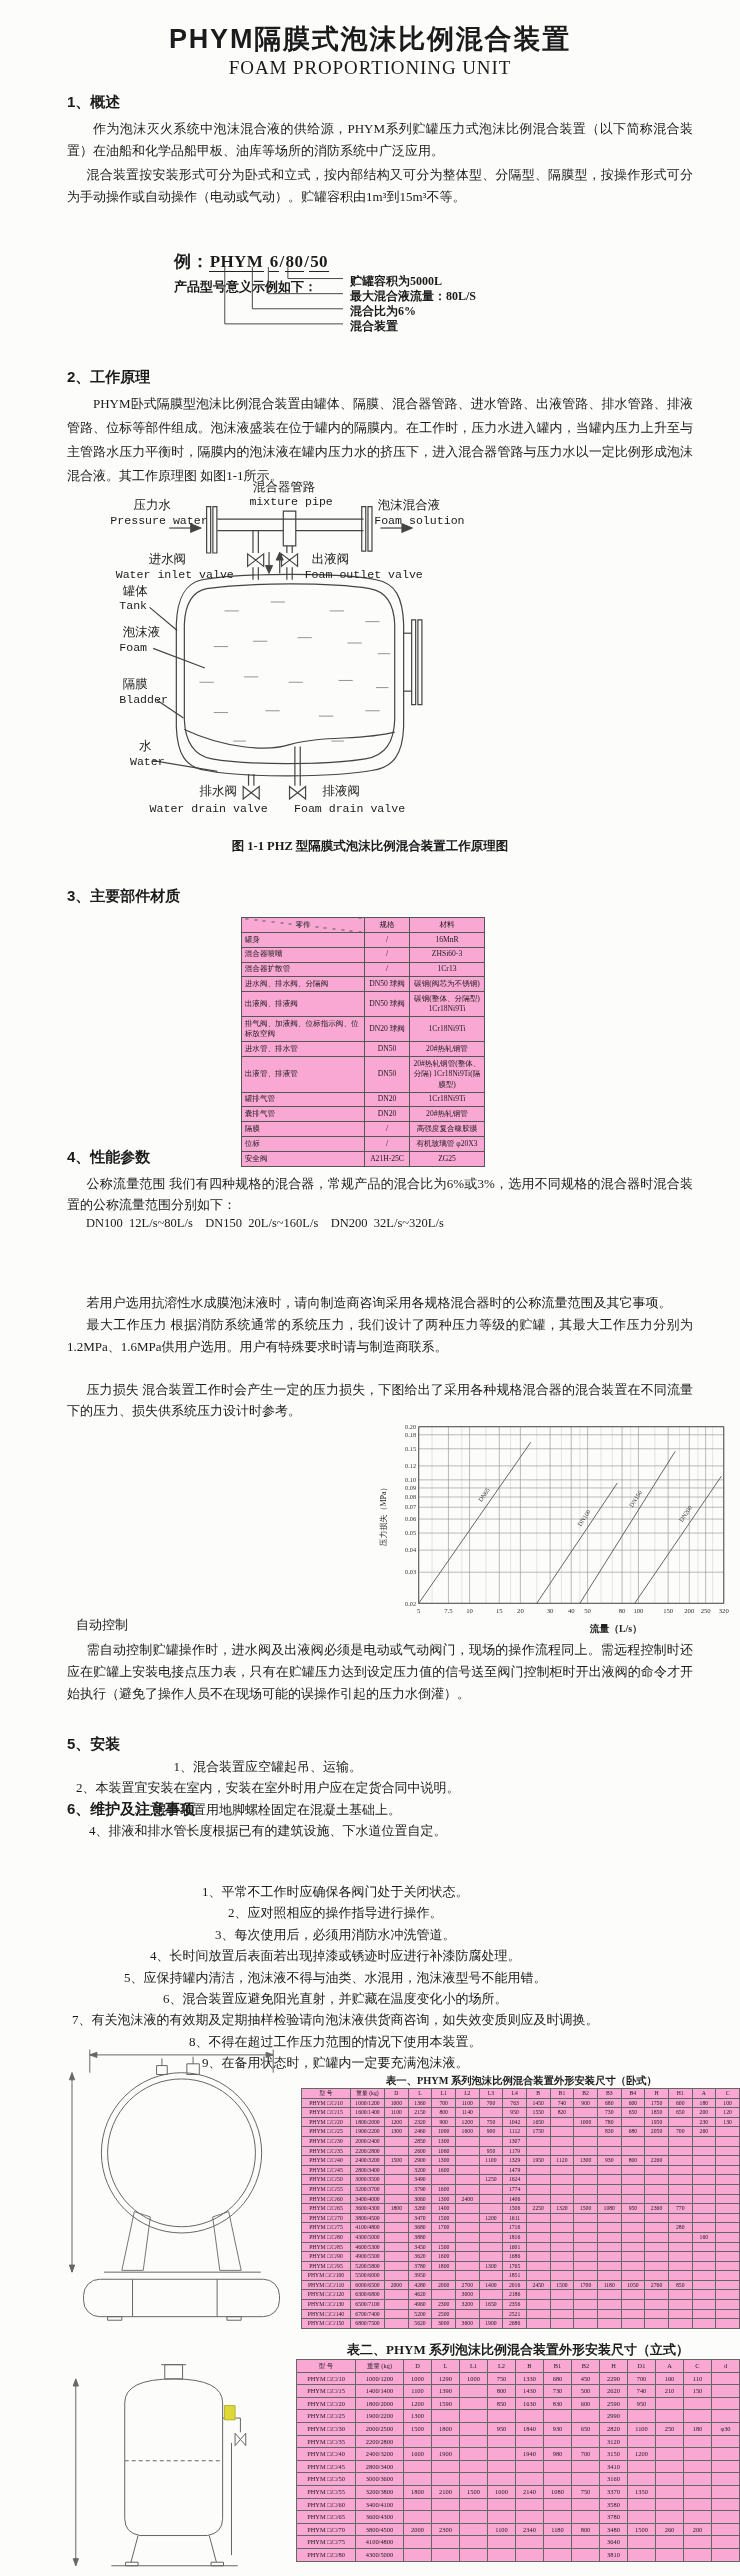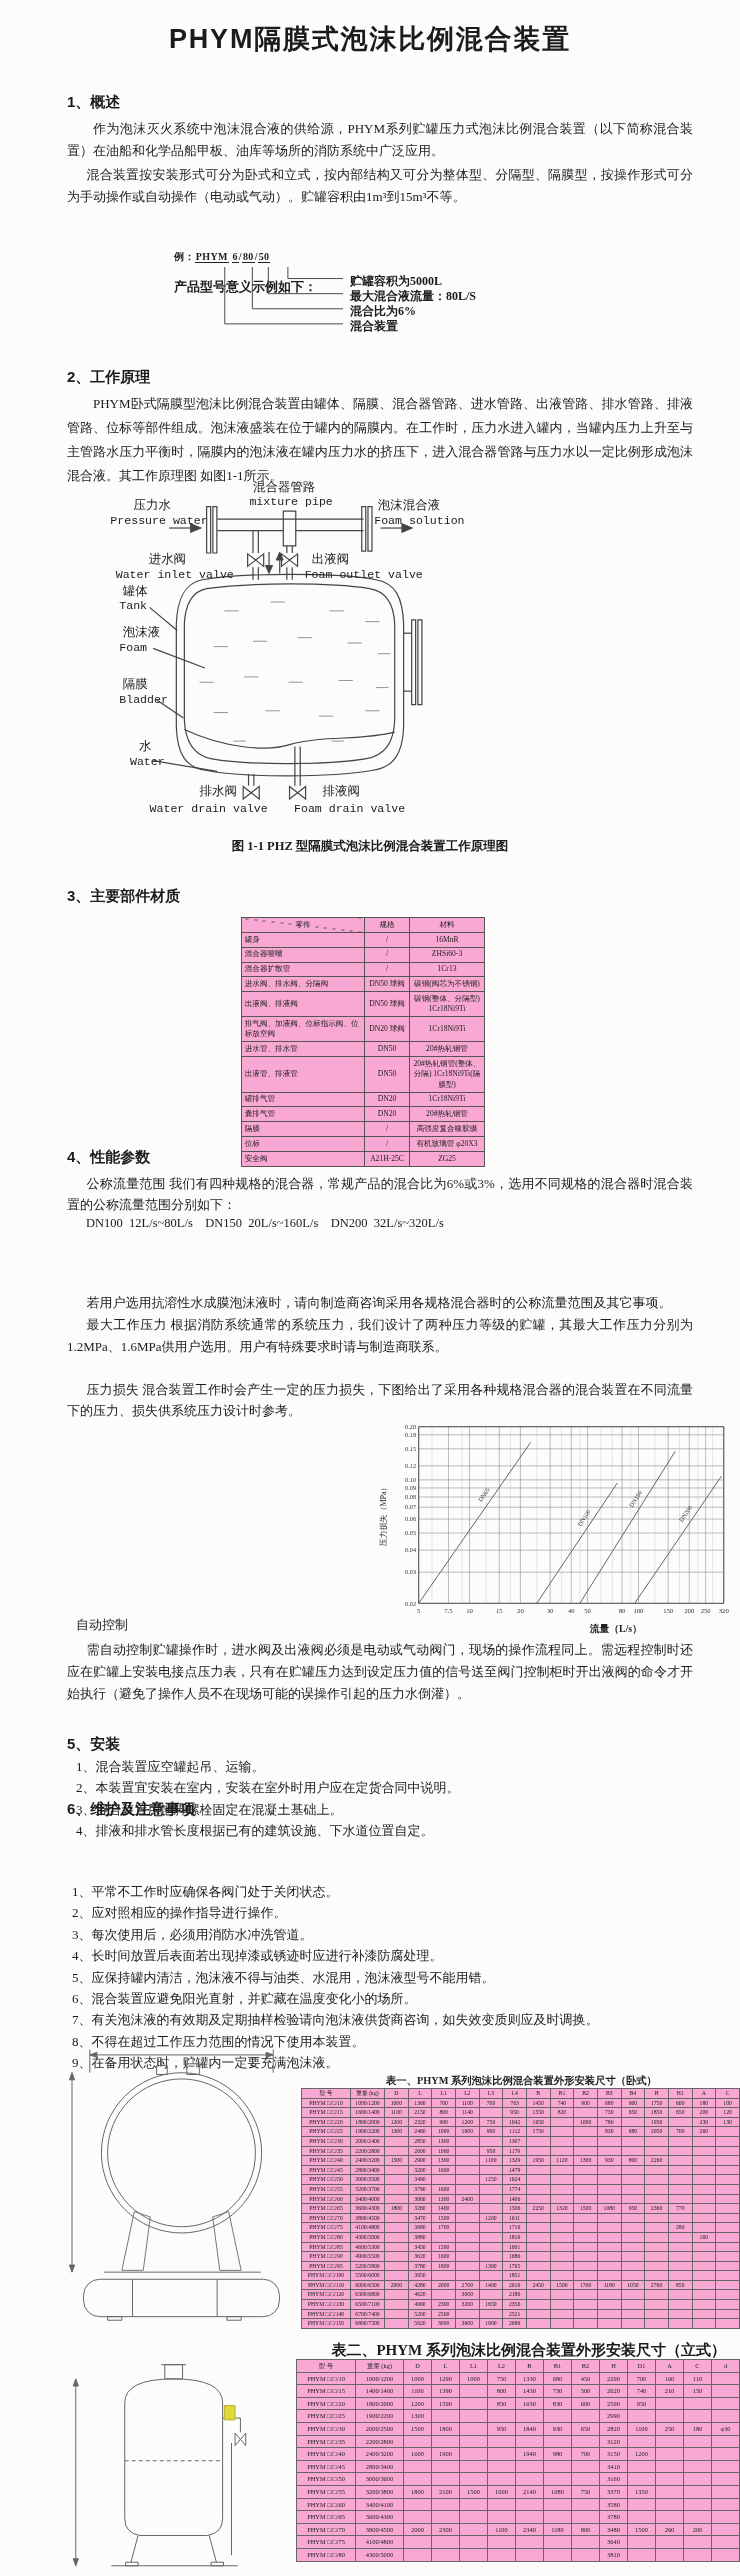--- a/index.html
+++ b/index.html
@@ -25,37 +25,38 @@
   .diag{background:linear-gradient(to top right,transparent 49.4%,#555 49.4%,#555 50.6%,transparent 50.6%);
         text-align:left;vertical-align:bottom;}
   .dim-table{font-size:5.7px;table-layout:fixed;width:439px;}
   .dim-table th,.dim-table td{border:0.4px solid #666;padding:0;text-align:center;height:8.6px;
         line-height:8.6px;overflow:hidden;white-space:nowrap;font-weight:normal;}
   .dim-table col.c1{width:49px}.dim-table col.c2{width:34px}
   .dim-table2{font-size:6.4px;table-layout:fixed;width:444px;}
   .dim-table2 th,.dim-table2 td{border:0.4px solid #666;padding:0;text-align:center;height:11.6px;
         line-height:11.6px;overflow:hidden;white-space:nowrap;font-weight:normal;}
   .dim-table2 col.c1{width:59px}.dim-table2 col.c2{width:48px}
-  .num-list p{margin:0 0 8px 0;font-size:13px;line-height:13.4px;white-space:nowrap;}
+  .num-list p{margin:0 0 8px 0;font-size:13px;line-height:13.4px;white-space:nowrap;text-align:center;}
   .supply p{margin:0 0 10.7px 0;font-size:12.8px;line-height:14.3px;white-space:nowrap;}
   .supply p:not(:first-child){margin-left:12.5px;}
 </style>
 </head>
 <body>
 
 <div class="page">
 
   <h1 class="abs title" style="top:21.4px;left:0;">PHYM隔膜式泡沫比例混合装置</h1>
+  <div class="abs subtitle" style="top:57px;left:0;">FOAM PROPORTIONING UNIT</div>
 
   <div class="abs sec-h" style="top:93px;">1、概述</div>
   <p class="abs body-p indent2" style="top:118px;">作为泡沫灭火系统中泡沫混合液的供给源，PHYM系列贮罐压力式泡沫比例混合装置（以下简称混合装置）在油船和化学品船甲板、油库等场所的消防系统中广泛应用。</p>
   <p class="abs body-p indent15" style="top:164px;">混合装置按安装形式可分为卧式和立式，按内部结构又可分为整体型、分隔型、隔膜型，按操作形式可分为手动操作或自动操作（电动或气动）。贮罐容积由1m³到15m³不等。</p>
 
   <div class="abs" style="top:230px;left:174px;font-size:13px;font-weight:600;margin-top:48px;">产品型号意义示例如下：</div>
-  <div class="abs" style="top:250px;left:174px;font-size:10px;font-weight:600;letter-spacing:0.4px;"><span>例：</span><span class="u">PHYM</span> <span class="u">6</span>/<span class="u">80</span>/<span class="u">50</span></div>
+  <div class="abs" style="top:250px;left:174px;font-size:17px;font-weight:600;letter-spacing:0.4px;"><span>例：</span><span class="u">PHYM</span> <span class="u">6</span>/<span class="u">80</span>/<span class="u">50</span></div>
   <svg class="abs" style="top:267px;left:174px;" width="178" height="64" viewBox="0 0 200 72">
     <g stroke="#333" stroke-width="1" fill="none">
       <polyline points="57,0 57,64 190,64"></polyline>
       <polyline points="88,0 88,47 190,47"></polyline>
       <polyline points="106,0 106,30 190,30"></polyline>
       <polyline points="128,0 128,13 190,13"></polyline>
     </g>
   </svg>
   <div class="abs mlabel" style="top:273px;">贮罐容积为5000L</div>
   <div class="abs mlabel" style="top:288px;">最大混合液流量：80L/S</div>
@@ -881,21 +882,21 @@
           <td></td>
           <td></td>
           <td></td>
           <td></td>
           <td></td>
           <td></td>
         </tr>
       </tbody>
     </table>
 
-  <div class="abs caption" style="top:2341px;left:282px;width:444px;font-size:15px;text-align:right;">表二、PHYM 系列泡沫比例混合装置外形安装尺寸（立式）</div>
+  <div class="abs caption" style="top:2341px;left:296px;width:444px;font-size:13px;">表二、PHYM 系列泡沫比例混合装置外形安装尺寸（立式）</div>
   <svg class="abs" style="top:2354px;left:49px;" width="236" height="218" viewBox="0 0 265 245">
     <g stroke="#666" stroke-width="1" fill="none">
       <path d="M85,55 Q85,28 140,28 Q195,28 195,55 L195,185 Q195,201 178,204 L102,204 Q85,201 85,185 Z"></path>
       <rect x="130" y="12" width="20" height="16"></rect>
         <line x1="126" y1="12" x2="154" y2="12"></line>
       <line x1="195" y1="72" x2="215" y2="72"></line>
         <line x1="215" y1="72" x2="215" y2="88"></line>
       <path d="M209,89 L215,96 L209,103 Z M221,89 L215,96 L221,103 Z"></path>
       <line x1="205" y1="100" x2="205" y2="226"></line>
       <line x1="100" y1="204" x2="92" y2="234"></line>

